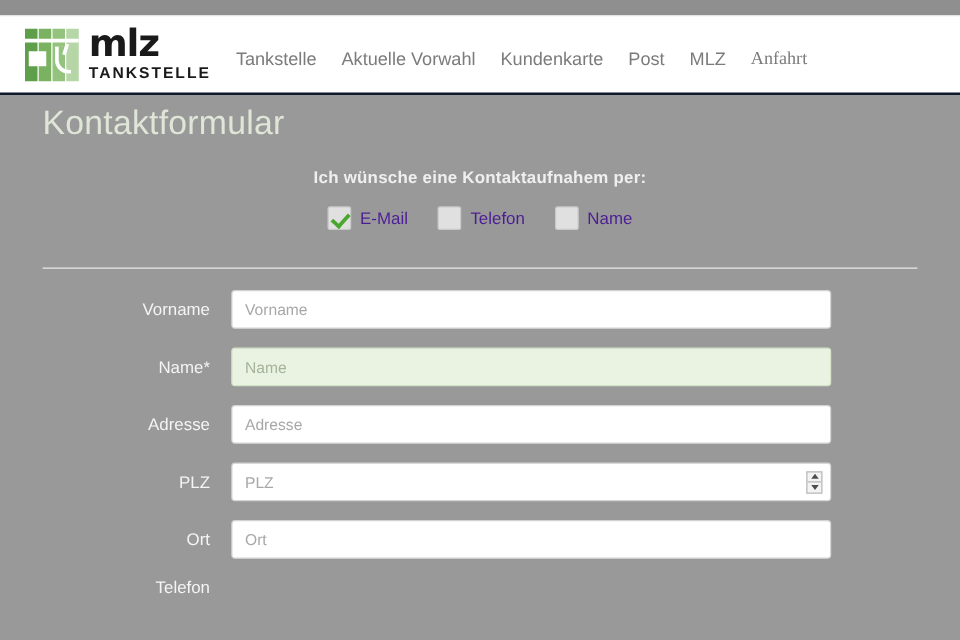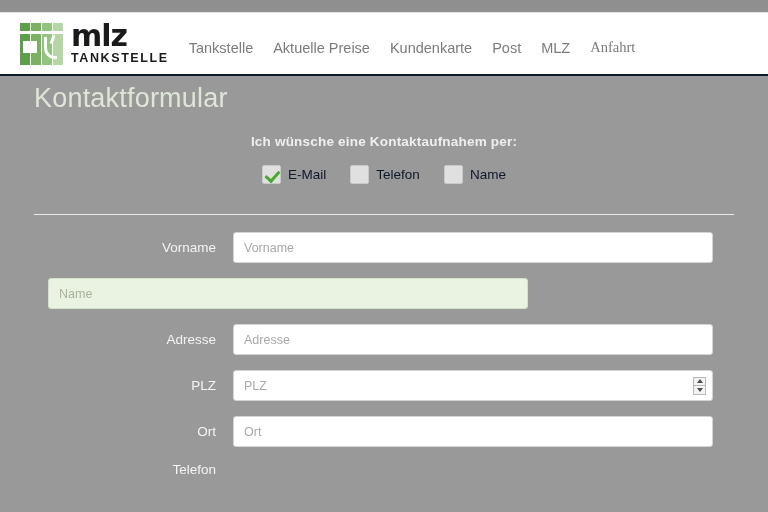--- a/index.html
+++ b/index.html
@@ -182,21 +182,21 @@
     position: absolute;
     left: 5px; top: 2px;
     width: 6px; height: 11px;
     border: solid #4aa82e;
     border-width: 0 3px 3px 0;
     transform: rotate(42deg);
   }
   .pref-option .cb-label {
     margin-left: 7px;
     font-size: 13.5px;
-    color: #0f172a;
+    color: #4c1d95;
   }
 
   
   .divider {
     position: absolute;
     top: 214px;
     left: 34px;
     width: 700px;
     height: 1px;
     background: #e9e9e9;
@@ -206,21 +206,20 @@
   .form-area {
     position: absolute;
     top: 232px;
     left: 0;
     width: 768px;
   }
   .form-row {
     display: flex;
     align-items: center;
     margin-bottom: 15px;
-    padding-left: 48px;
   }
   .form-row .lbl {
     width: 185px;
     text-align: right;
     padding-right: 17px;
     font-size: 13.5px;
     color: #f4f4f4;
     flex: 0 0 auto;
   }
   .form-row .field {
@@ -294,21 +293,21 @@
       <div class="pump-spout"></div>
     </div>
     <div class="logo-text">
       <span class="mlz">mlz</span>
       <span class="tank">TANKSTELLE</span>
     </div>
   </div>
 
   <nav class="main-nav">
     <a href="#">Tankstelle</a>
-    <a href="#">Aktuelle Preise</a>
+    <a href="#">Aktuelle Vorwahl</a>
     <a href="#">Kundenkarte</a>
     <a href="#">Post</a>
     <a href="#">MLZ</a>
     <a href="#">Anfahrt</a>
   </nav>
 
 </div>
 
 <h1 class="page-title">Kontaktformular</h1>
 
@@ -340,20 +339,21 @@
 <form class="form-area">
 
   <div class="form-row">
     <div class="lbl">Vorname</div>
     <div class="field">
       <span class="ph">Vorname</span>
     </div>
   </div>
 
   <div class="form-row">
+    <div class="lbl">Name*</div>
     <div class="field required">
       <span class="ph">Name</span>
     </div>
   </div>
 
   <div class="form-row">
     <div class="lbl">Adresse</div>
     <div class="field">
       <span class="ph">Adresse</span>
     </div>

